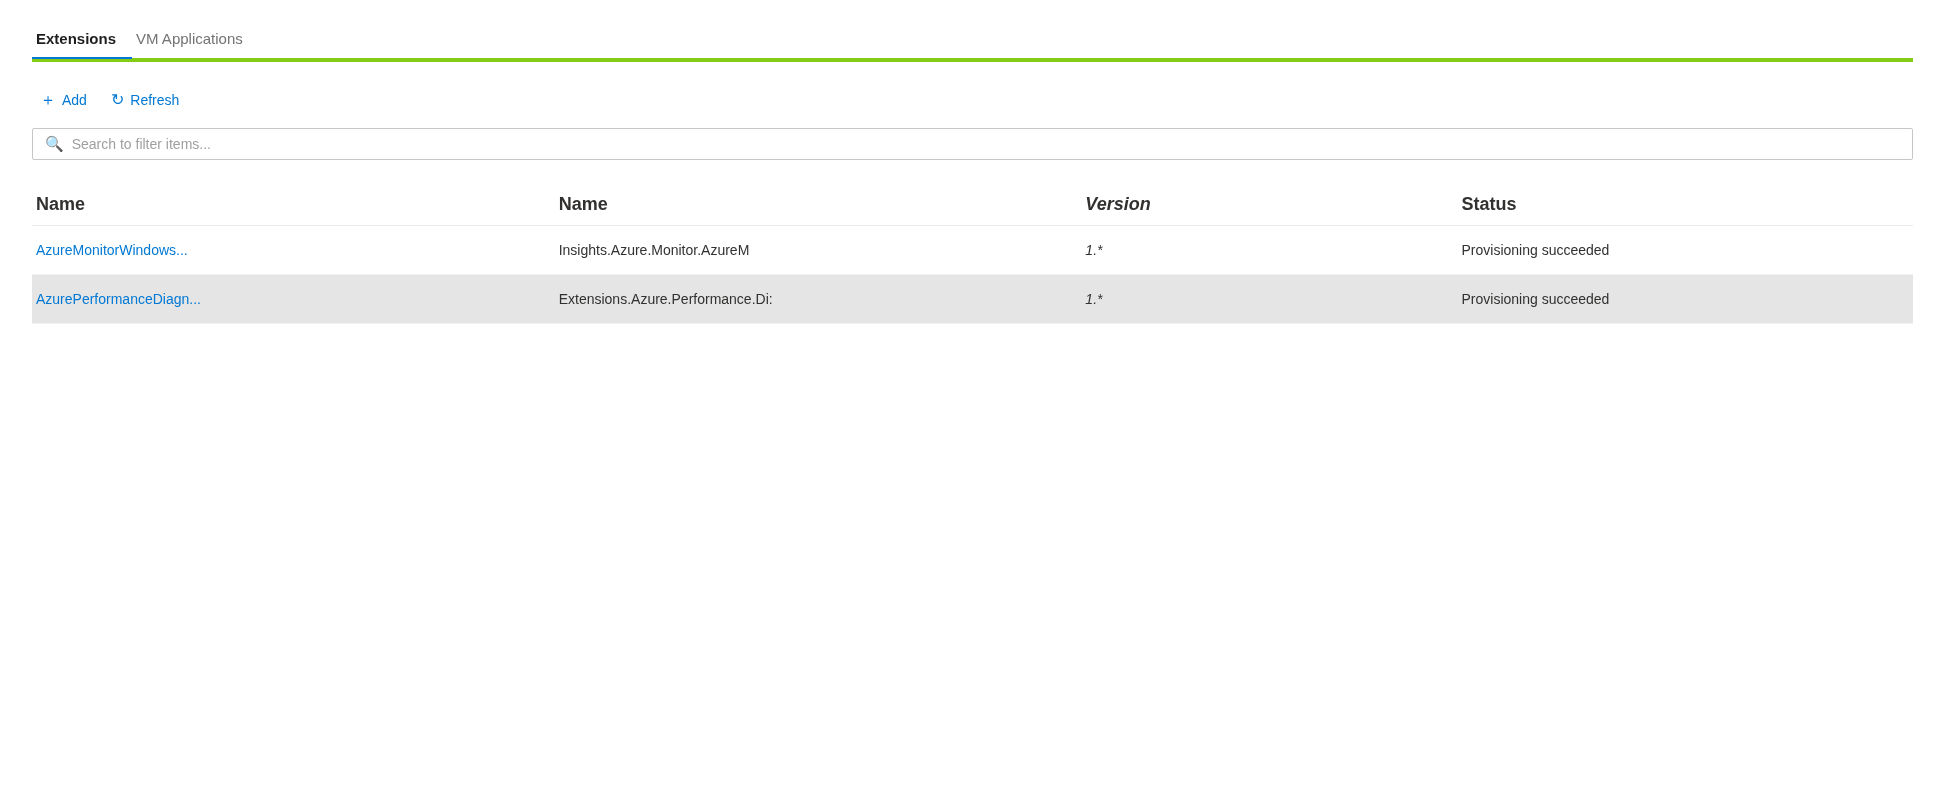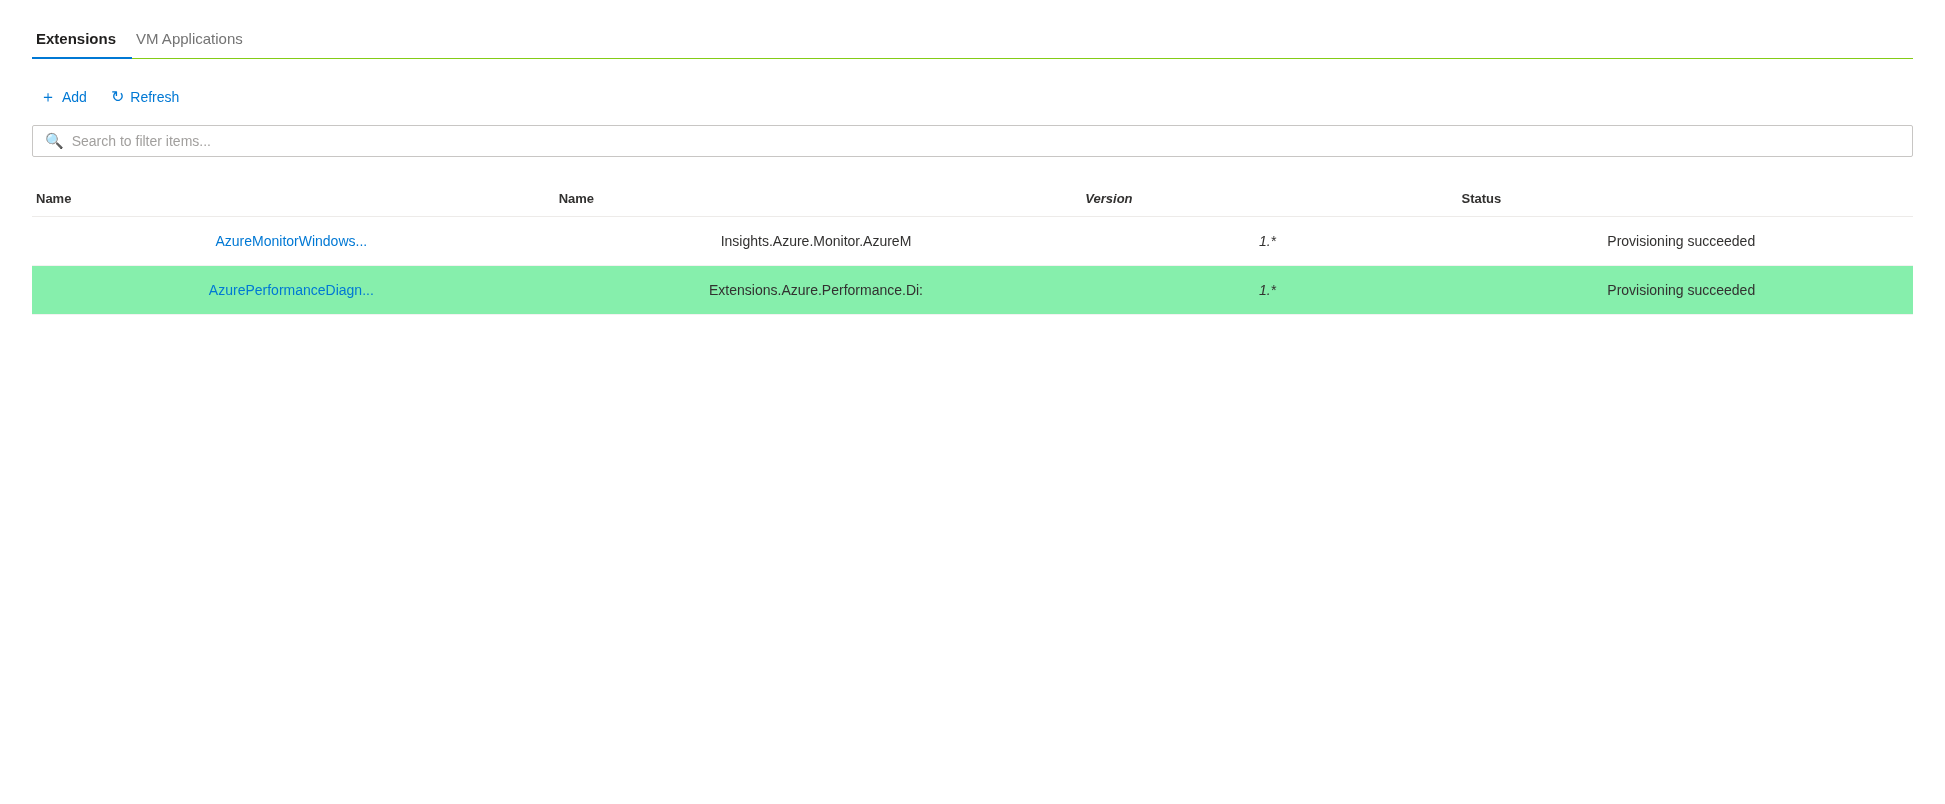--- a/index.html
+++ b/index.html
@@ -17,21 +17,21 @@
 
     .page-container {
       padding: 20px 32px;
       max-width: 1945px;
     }
 
     
     .tabs {
       display: flex;
       align-items: flex-end;
-      border-bottom: 1px solid #84cc16;
+      border-bottom: 4px solid #84cc16;
       margin-bottom: 16px;
     }
 
     .tab {
       padding: 10px 16px 10px 4px;
       cursor: pointer;
       font-size: 15px;
       color: #737373;
       border-bottom: 2px solid transparent;
       margin-bottom: -1px;
@@ -107,36 +107,35 @@
       border-collapse: collapse;
     }
 
     .data-table thead tr {
       border-bottom: 1px solid #edebe9;
     }
 
     .data-table th {
       text-align: left;
       font-weight: 600;
-      font-size: 13px;
+      font-size: 18px;
       color: #323130;
       padding: 10px 12px 10px 0;
     }
 
     .data-table th:first-child {
       padding-left: 4px;
     }
 
     .data-table tbody tr {
       border-bottom: 1px solid #f3f2f1;
-      text-align: center;
     }
 
     .data-table tbody tr.highlighted {
-      background: #86efac;
+      background: #e5e5e5;
     }
 
     .data-table td {
       padding: 16px 12px 16px 0;
       font-size: 14px;
       color: #323130;
       vertical-align: middle;
     }
 
     .data-table td:first-child {

